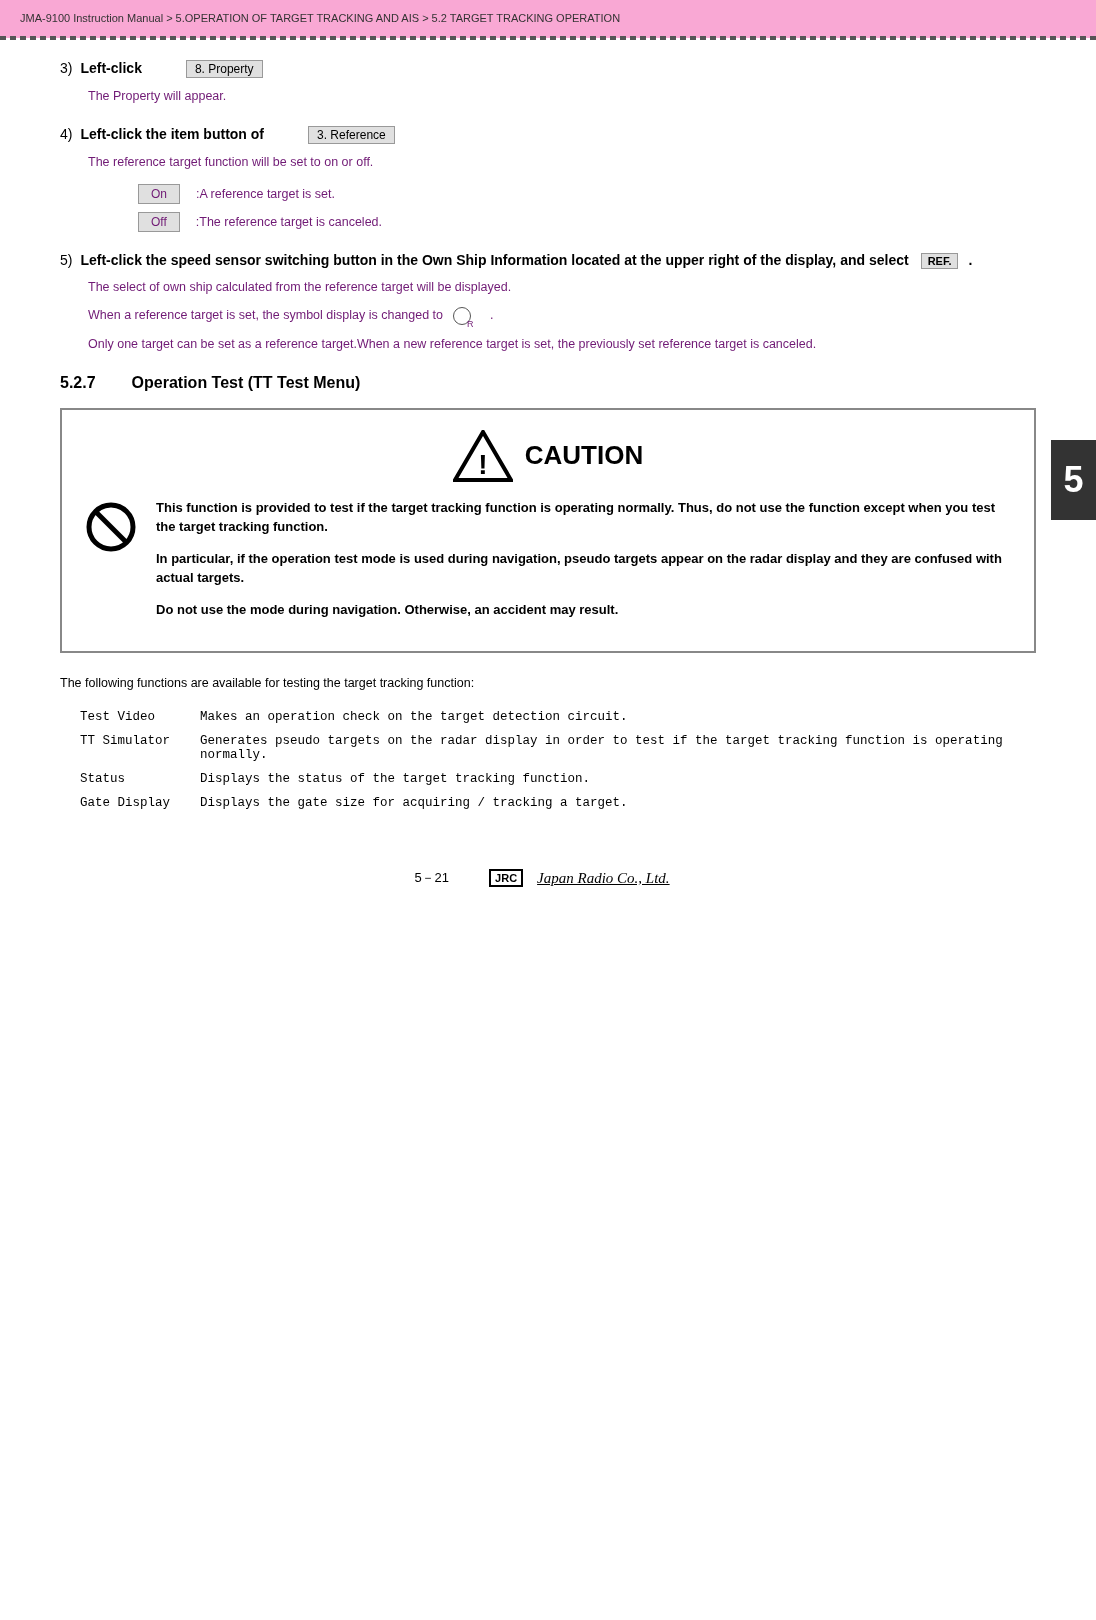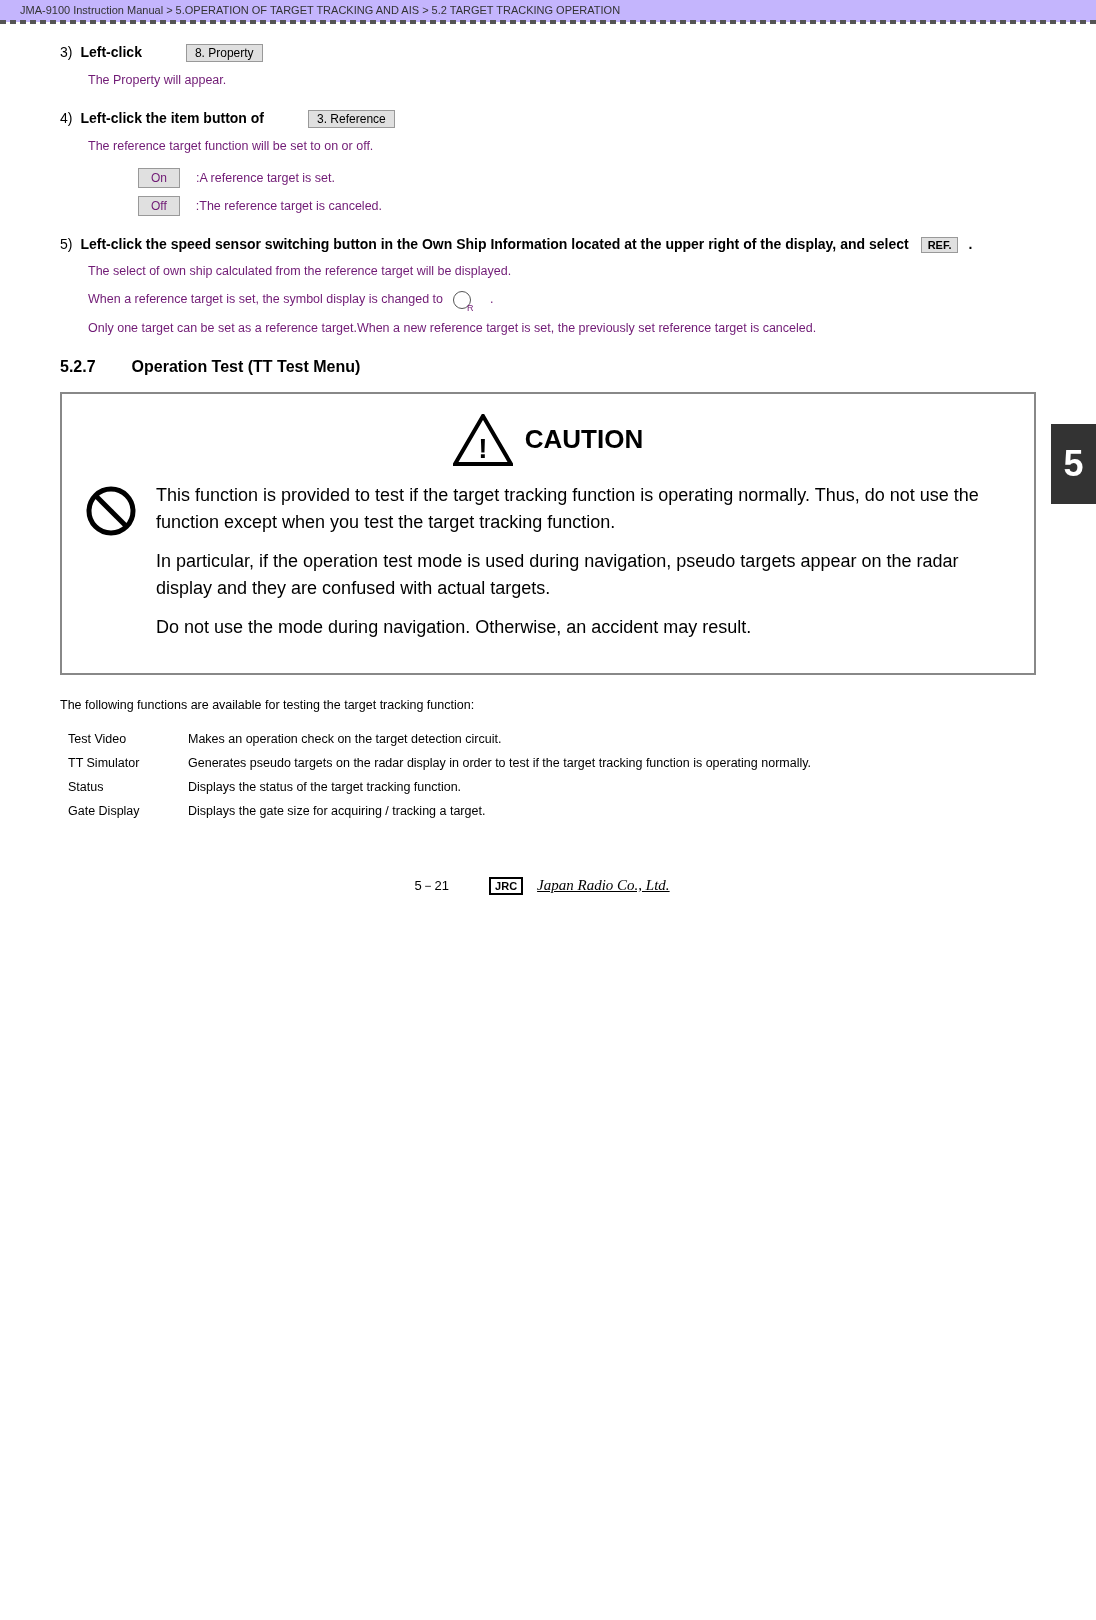--- a/index.html
+++ b/index.html
@@ -8,22 +8,22 @@
       font-size: 13px;
       background: #fff;
       color: #000;
       width: 1096px;
       min-height: 1620px;
       position: relative;
     }
 
     
     .header {
-      background: #c4b5fd;
-      padding: 4px 20px;
+      background: #f9a8d4;
+      padding: 12px 20px;
       font-size: 11px;
       color: #333;
       border-bottom: 2px dashed #555;
       display: flex;
       align-items: center;
     }
 
     
     .main-content {
       padding: 20px 60px 20px 60px;
@@ -187,31 +187,32 @@
     }
 
     .no-symbol {
       width: 50px;
       height: 50px;
       flex-shrink: 0;
       margin-top: 4px;
     }
 
     .caution-text-block p {
-      font-size: 18px;
-      font-weight: normal;
+      font-size: 13px;
+      font-weight: bold;
       margin-bottom: 12px;
       line-height: 1.5;
     }
 
     
     .function-table {
       width: 100%;
       border-collapse: collapse;
-      margin: 12px 0;
+      margin: 12px 12px;
+      font-family: Liberation Mono, monospace;
     }
 
     .function-table td {
       padding: 5px 8px;
       font-size: 12.5px;
       vertical-align: top;
     }
 
     .function-table td:first-child {
       width: 120px;

